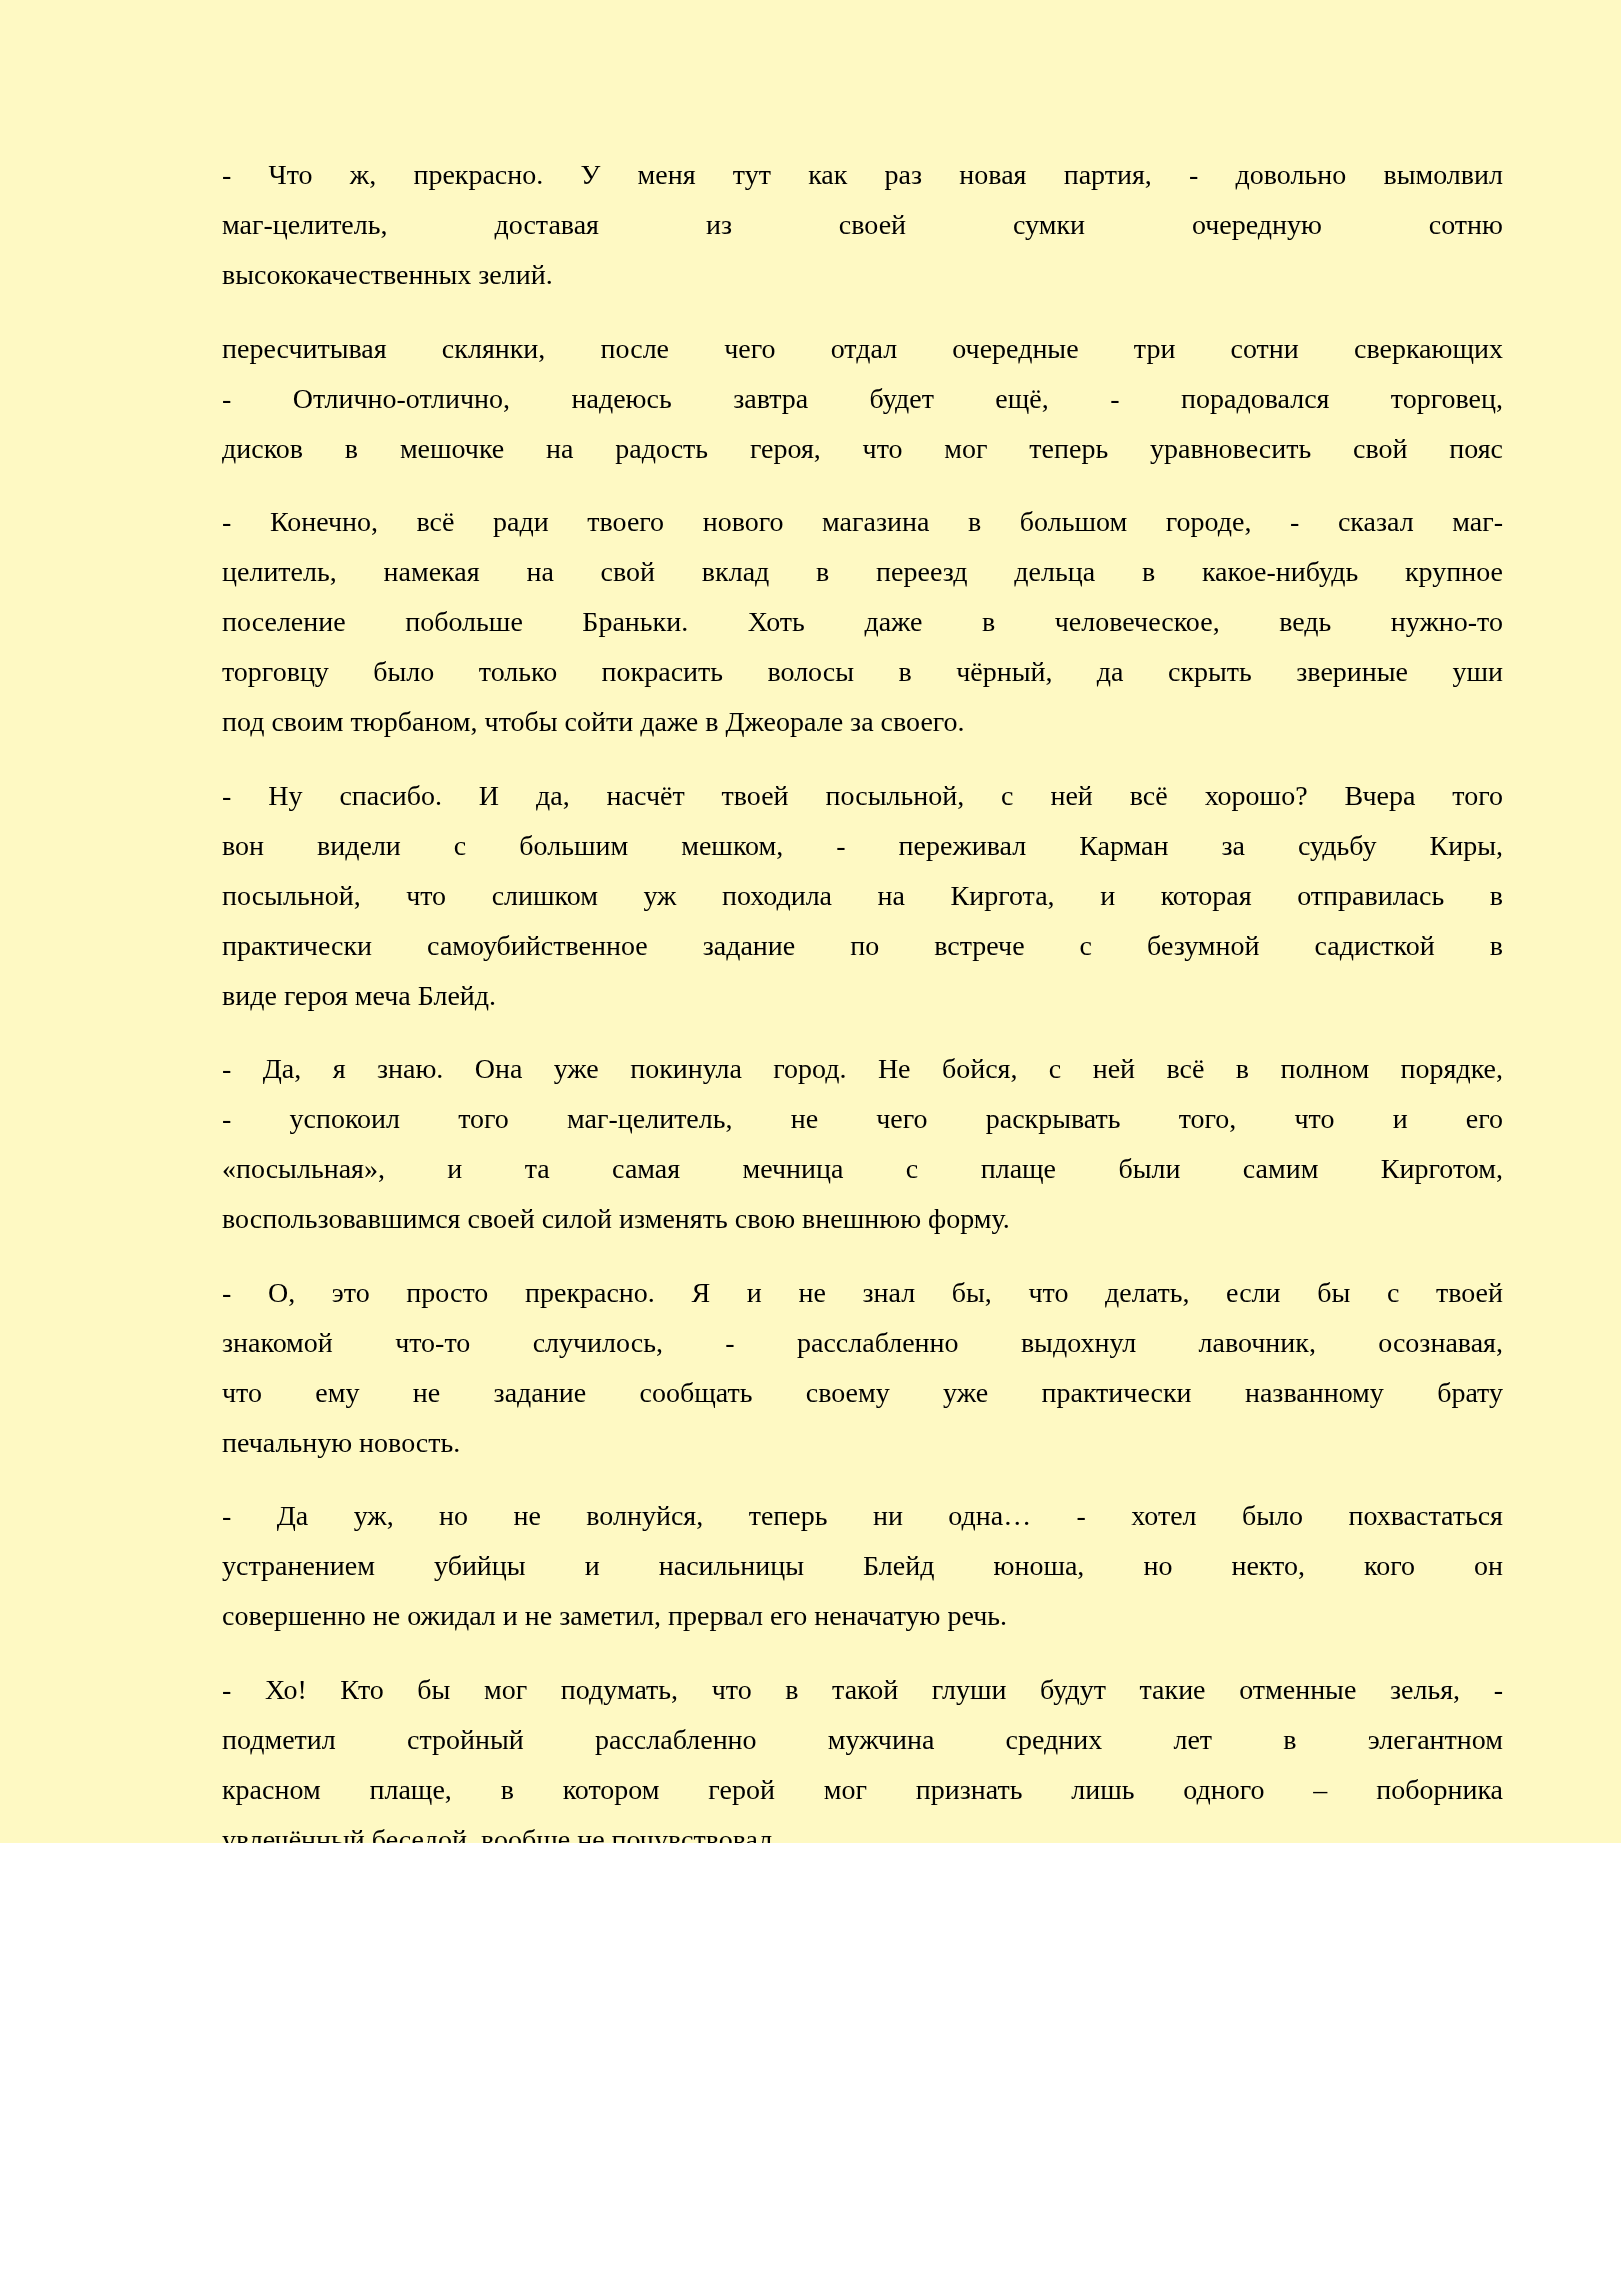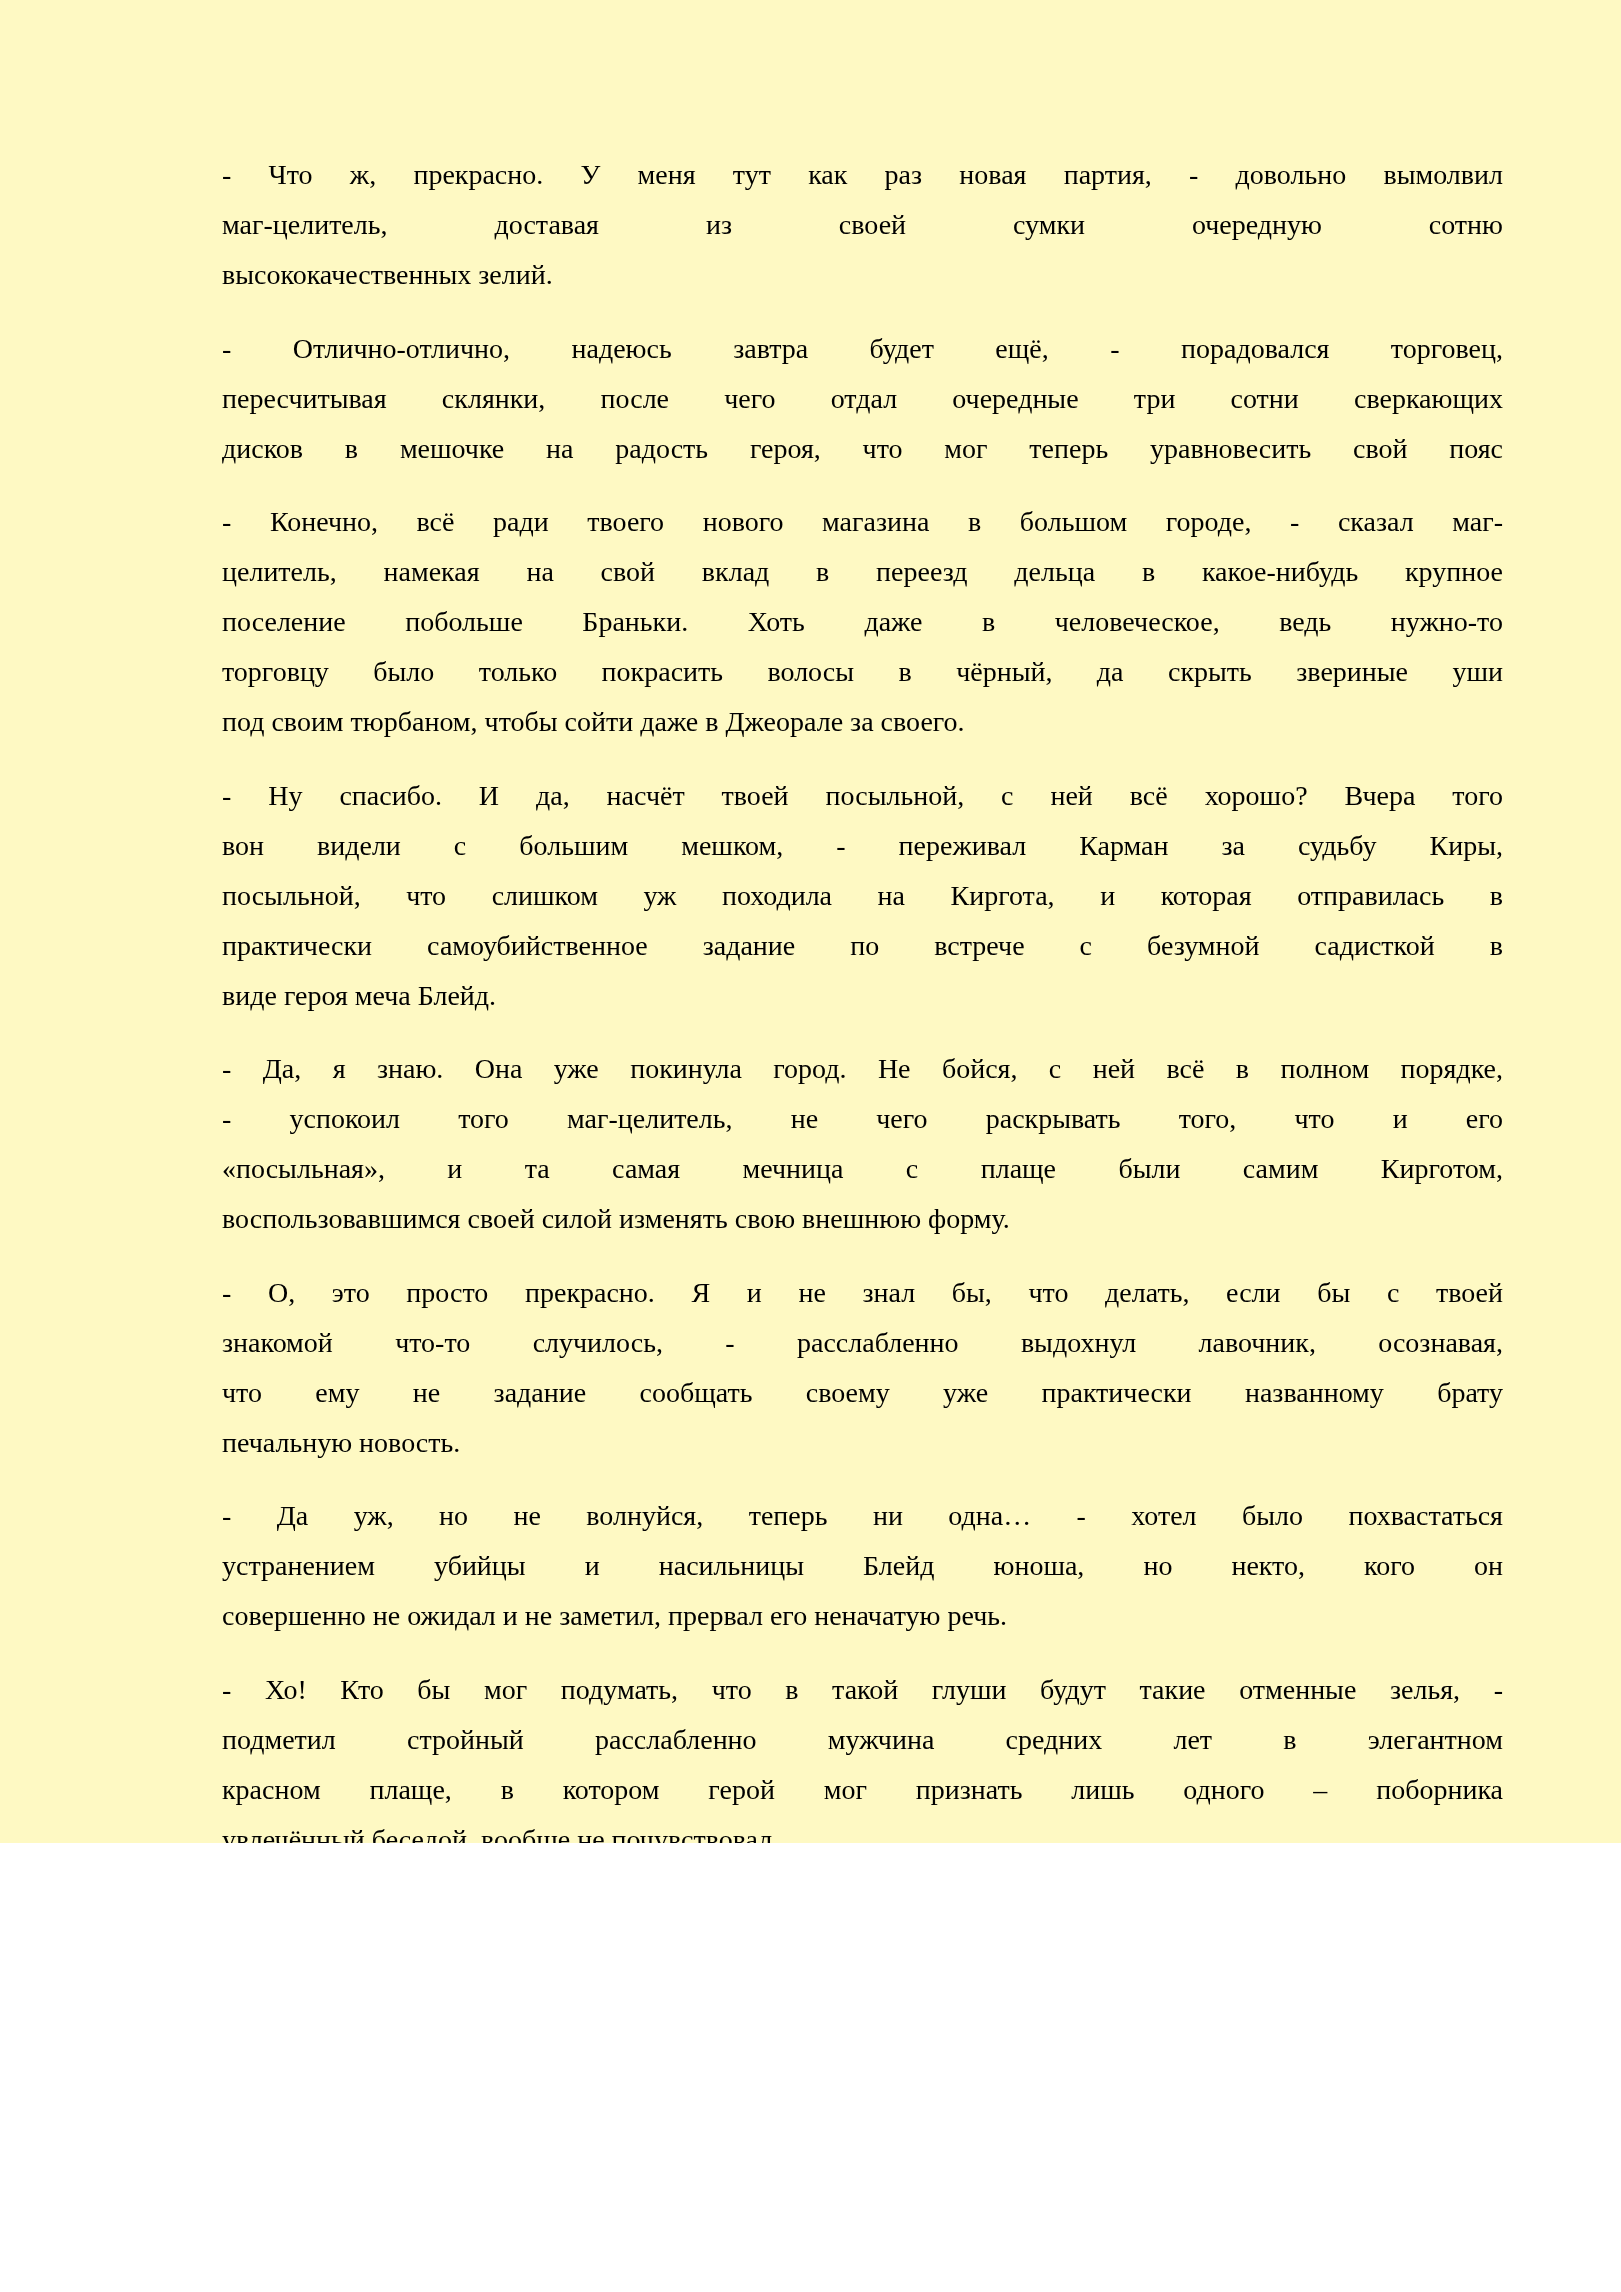--- a/index.html
+++ b/index.html
@@ -56,22 +56,22 @@
 <body>
 
 <div class="page">
   <main class="text-block" id="text-block">
       <p class="para">
         <span class="line">- Что ж, прекрасно. У меня тут как раз новая партия, - довольно вымолвил</span>
         <span class="line">маг-целитель, доставая из своей сумки очередную сотню</span>
         <span class="line last">высококачественных зелий.</span>
       </p>
       <p class="para">
+        <span class="line">пересчитывая склянки, после чего отдал очередные три сотни сверкающих</span>
         <span class="line">- Отлично-отлично, надеюсь завтра будет ещё, - порадовался торговец,</span>
-        <span class="line">пересчитывая склянки, после чего отдал очередные три сотни сверкающих</span>
         <span class="line">дисков в мешочке на радость героя, что мог теперь уравновесить свой пояс</span>
       </p>
       <p class="para">
         <span class="line">- Конечно, всё ради твоего нового магазина в большом городе, - сказал маг-</span>
         <span class="line">целитель, намекая на свой вклад в переезд дельца в какое-нибудь крупное</span>
         <span class="line">поселение побольше Браньки. Хоть даже в человеческое, ведь нужно-то</span>
         <span class="line">торговцу было только покрасить волосы в чёрный, да скрыть звериные уши</span>
         <span class="line last">под своим тюрбаном, чтобы сойти даже в Джеорале за своего.</span>
       </p>
       <p class="para">

